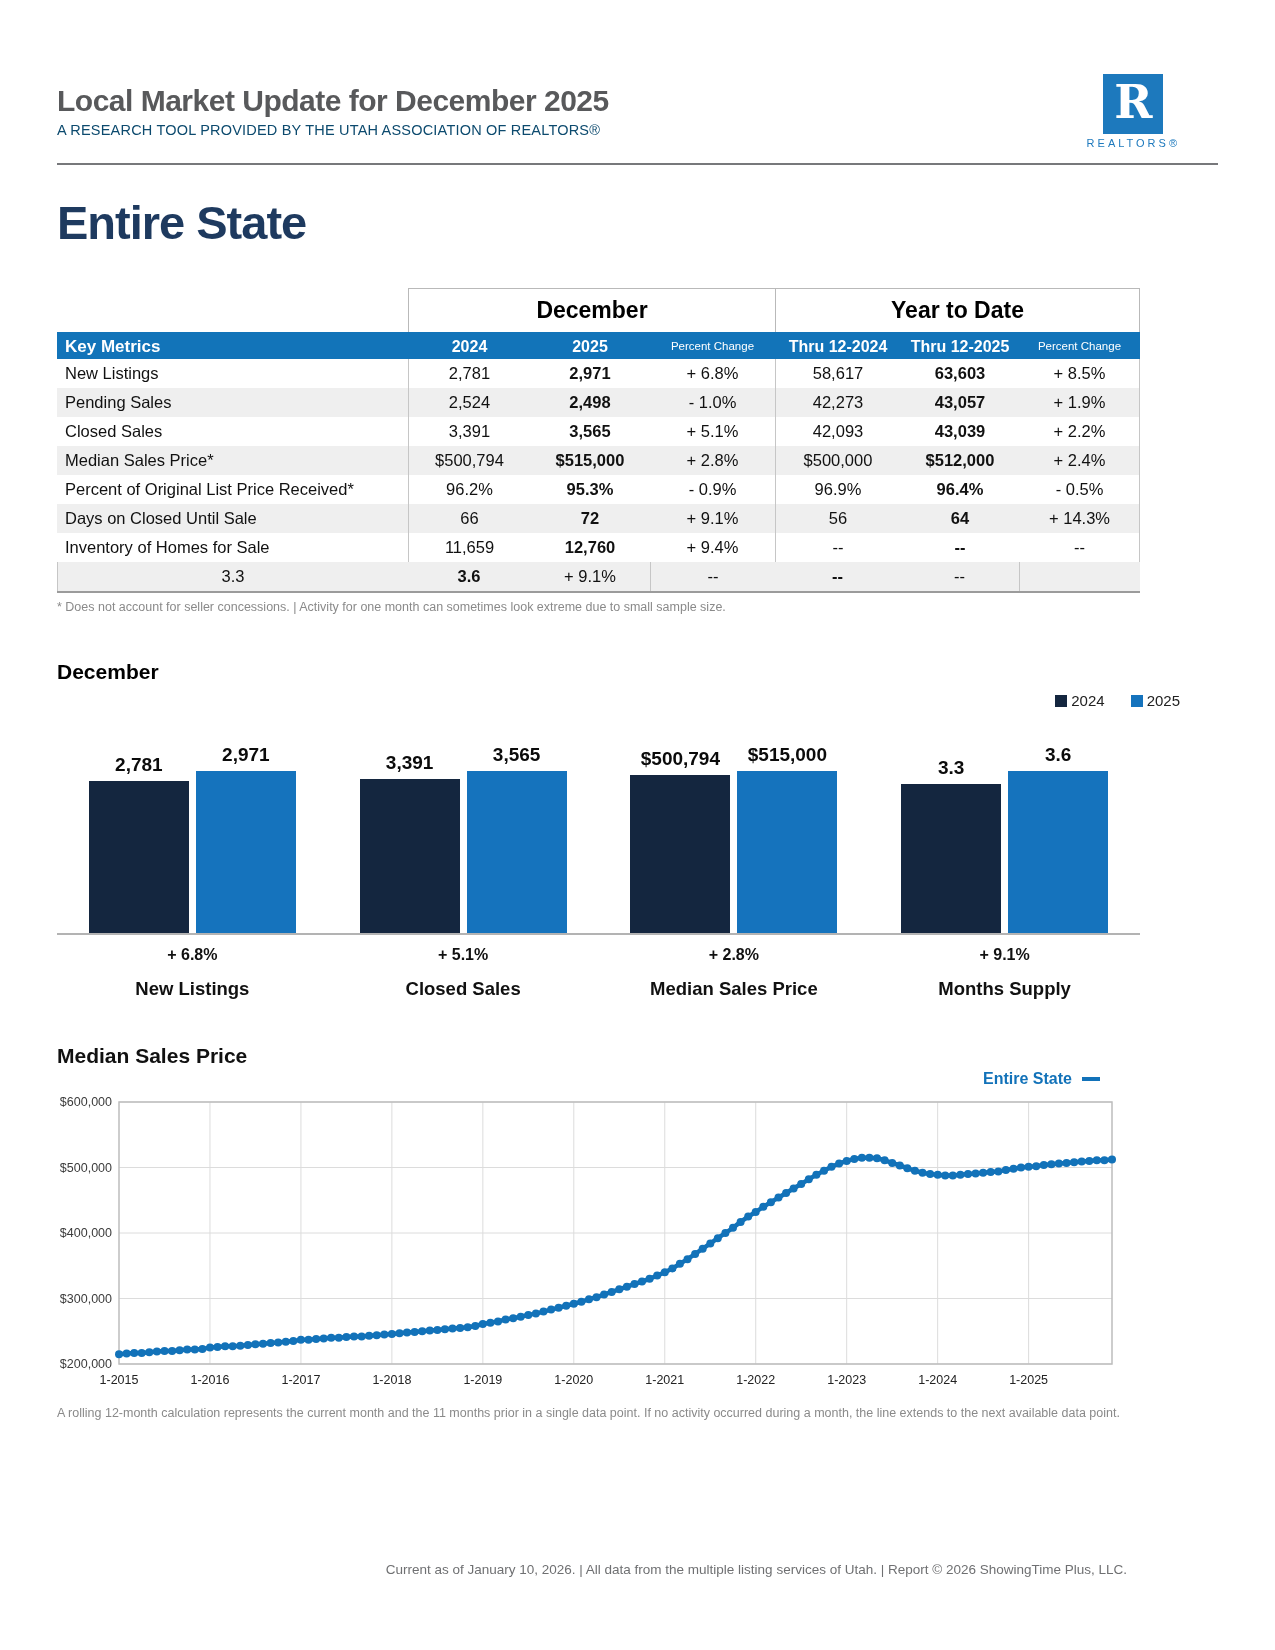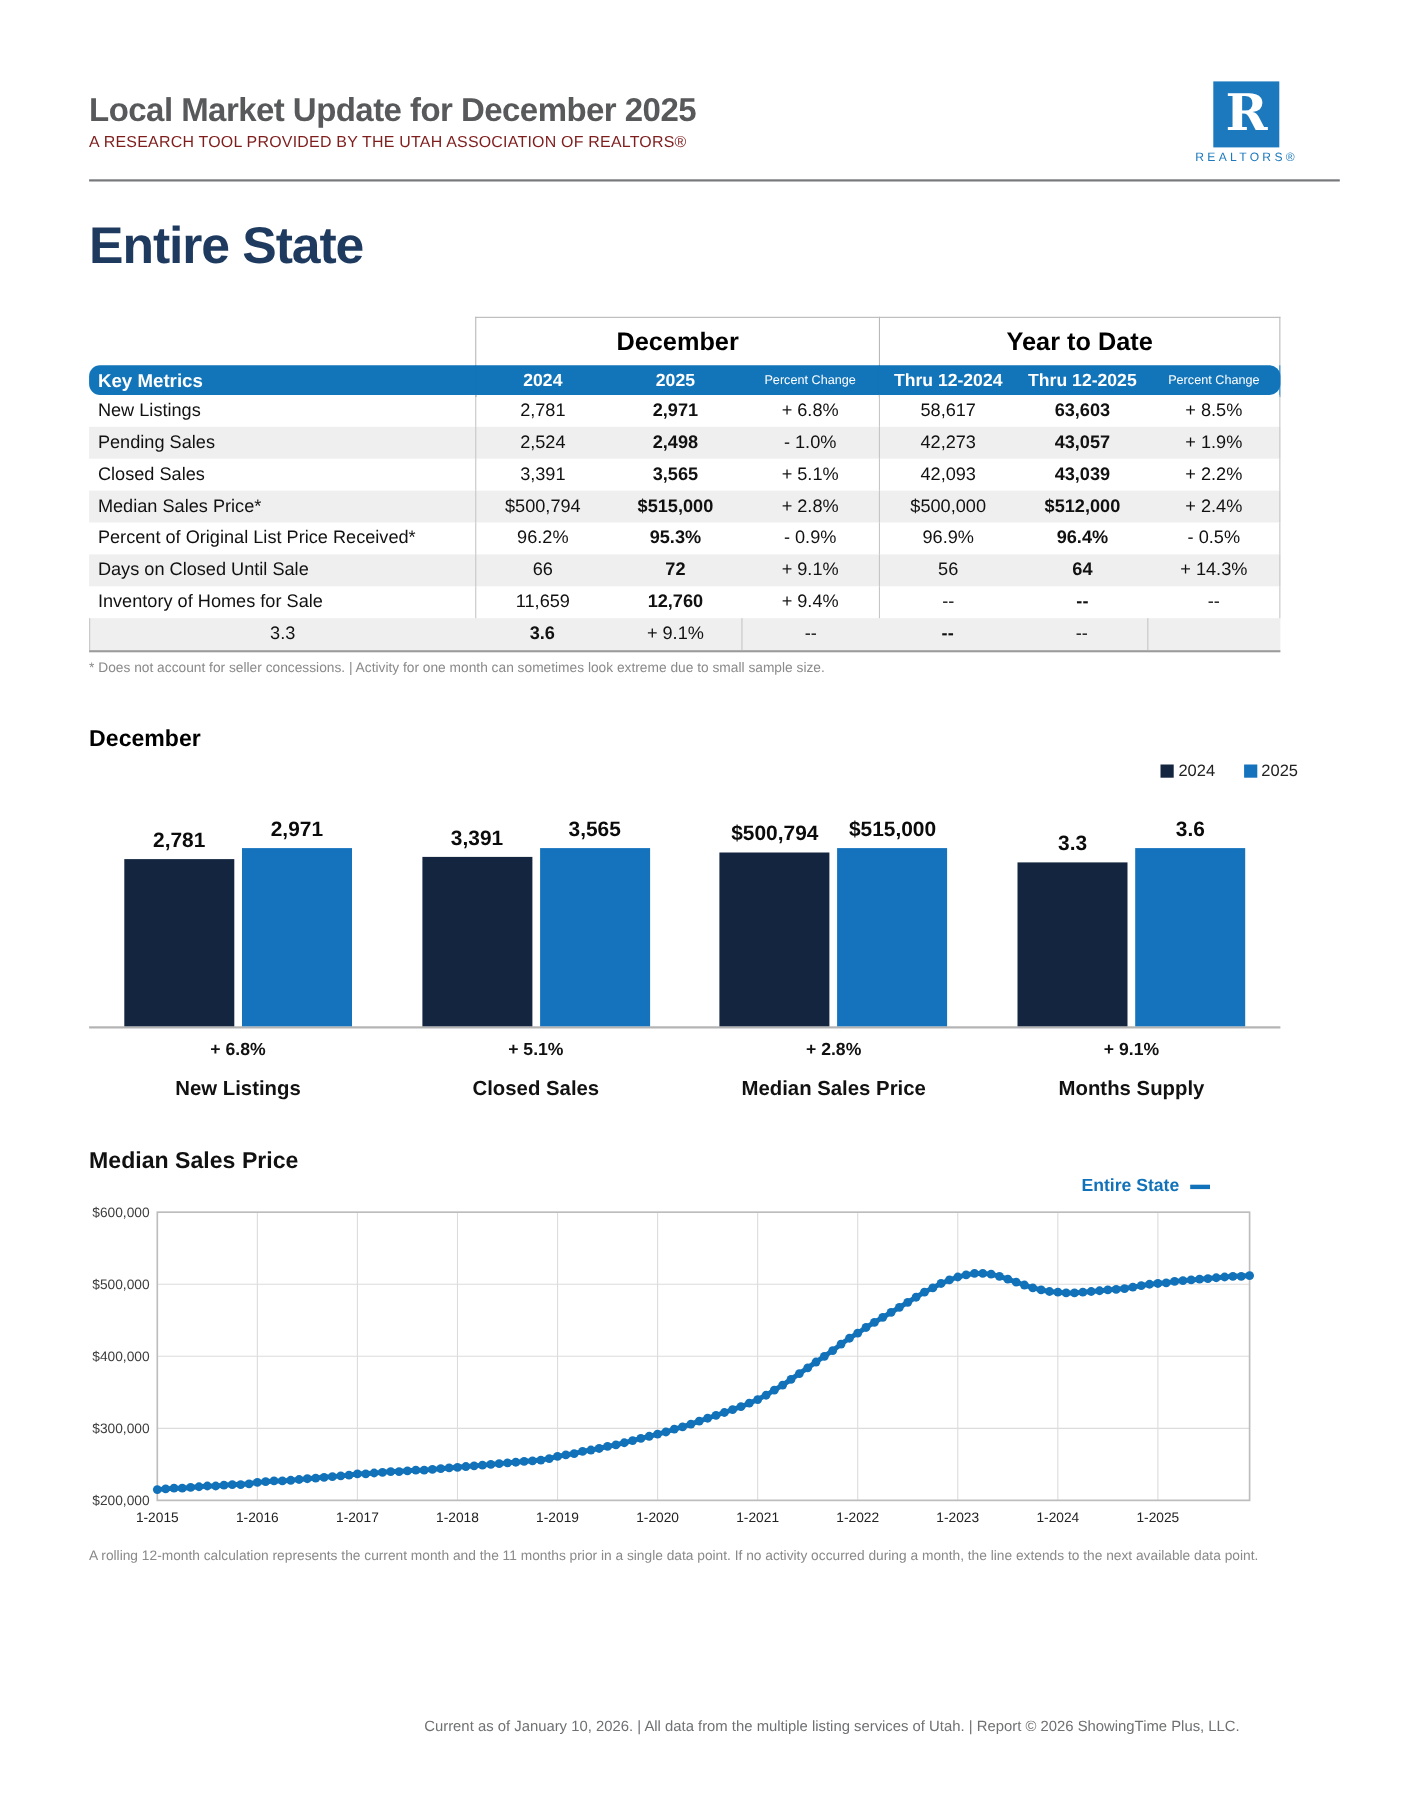--- a/index.html
+++ b/index.html
@@ -1,44 +1,44 @@
 <!DOCTYPE html>
 <html><head>
 <meta charset="utf-8">
 <style>
   * { box-sizing: border-box; }
   html,body { margin:0; padding:0; background:#ffffff; }
   body { font-family:"Liberation Sans", sans-serif; color:#111; }
-  .page { position:relative; width:1275px; height:1650px; margin:0 auto; background:#fff; padding:58px 57px 0 81px; overflow:hidden; }
+  .page { position:relative; width:1275px; height:1650px; margin:0 auto; background:#fff; padding:58px 57px 0 57px; overflow:hidden; }
 
   
   .hdr { display:flex; justify-content:space-between; align-items:flex-start; }
   .hdr-title { font-size:30px; font-weight:bold; color:#58595b; margin:26px 0 4px 0; letter-spacing:-0.5px; }
-  .hdr-sub { font-size:14.5px; color:#7f1d1d; letter-spacing:0.2px; }
+  .hdr-sub { font-size:14.5px; color:#0c4a6e; letter-spacing:0.2px; }
   .logo { display:flex; align-items:flex-start; gap:12px; margin-top:16px; margin-right:38px; }
   .logo-badge-wrap { display:flex; flex-direction:column; align-items:center; }
   .logo-badge { width:60px; height:60px; background:#1d79bd; display:flex; align-items:center; justify-content:center; }
   .logo-badge span { color:#fff; font-size:46px; font-weight:bold; font-family:"DejaVu Serif", serif; line-height:1; transform:translateY(-2px); }
   .logo-caption { font-size:11px; color:#1d79bd; letter-spacing:3px; margin-top:3px; }
   .logo-text { padding-top:6px; }
   .logo-line { font-size:21.5px; color:#1c3a5e; letter-spacing:2.5px; line-height:1.35; font-weight:500; }
   .rule { border:none; border-top:2px solid #77787b; margin:14px 0 0 0; }
 
   .area-title { font-size:47px; font-weight:bold; color:#1e3a5f; letter-spacing:-1px; margin:30px 0 0 0; }
 
   
   .tbl { width:1083px; margin-top:38px; font-size:16.5px; }
   .grp-row { display:flex; height:44px; }
   .grp-spacer { width:351px; }
   .grp { border-top:1.5px solid #b9b9b9; border-left:1.5px solid #b9b9b9; display:flex; align-items:center; justify-content:center;
          font-size:23px; font-weight:bold; color:#000; }
   .grp.dec { width:367px; }
   .grp.ytd { width:365px; border-right:1.5px solid #b9b9b9; }
   .t-row { display:grid; grid-template-columns:351px 122px 120px 125px 125px 120px 120px; align-items:center; }
-  .t-head { background:#1274b9; color:#fff; height:27px;border-radius:10px; }
+  .t-head { background:#1274b9; color:#fff; height:27px; }
   .t-head .c { font-weight:bold; font-size:16px; }
   .t-head .c.small { font-size:11.5px; font-weight:normal; }
   .t-head .c.lbl { font-size:17px; }
   .t-row .c { text-align:center; line-height:29px; height:29px; white-space:nowrap; }
   .t-row .c.lbl { text-align:left; padding-left:8px; }
   .t-row .c.sep { border-left:1px solid #c6c6c6; }
   .t-row .c.endsep { border-right:1px solid #c6c6c6; }
   .t-head .c.sep, .t-head .c.endsep { border-color:#1274b9; }
   .t-body .t-row:nth-child(even) { background:#efefef; }
   .t-row .c.bold { font-weight:bold; }

